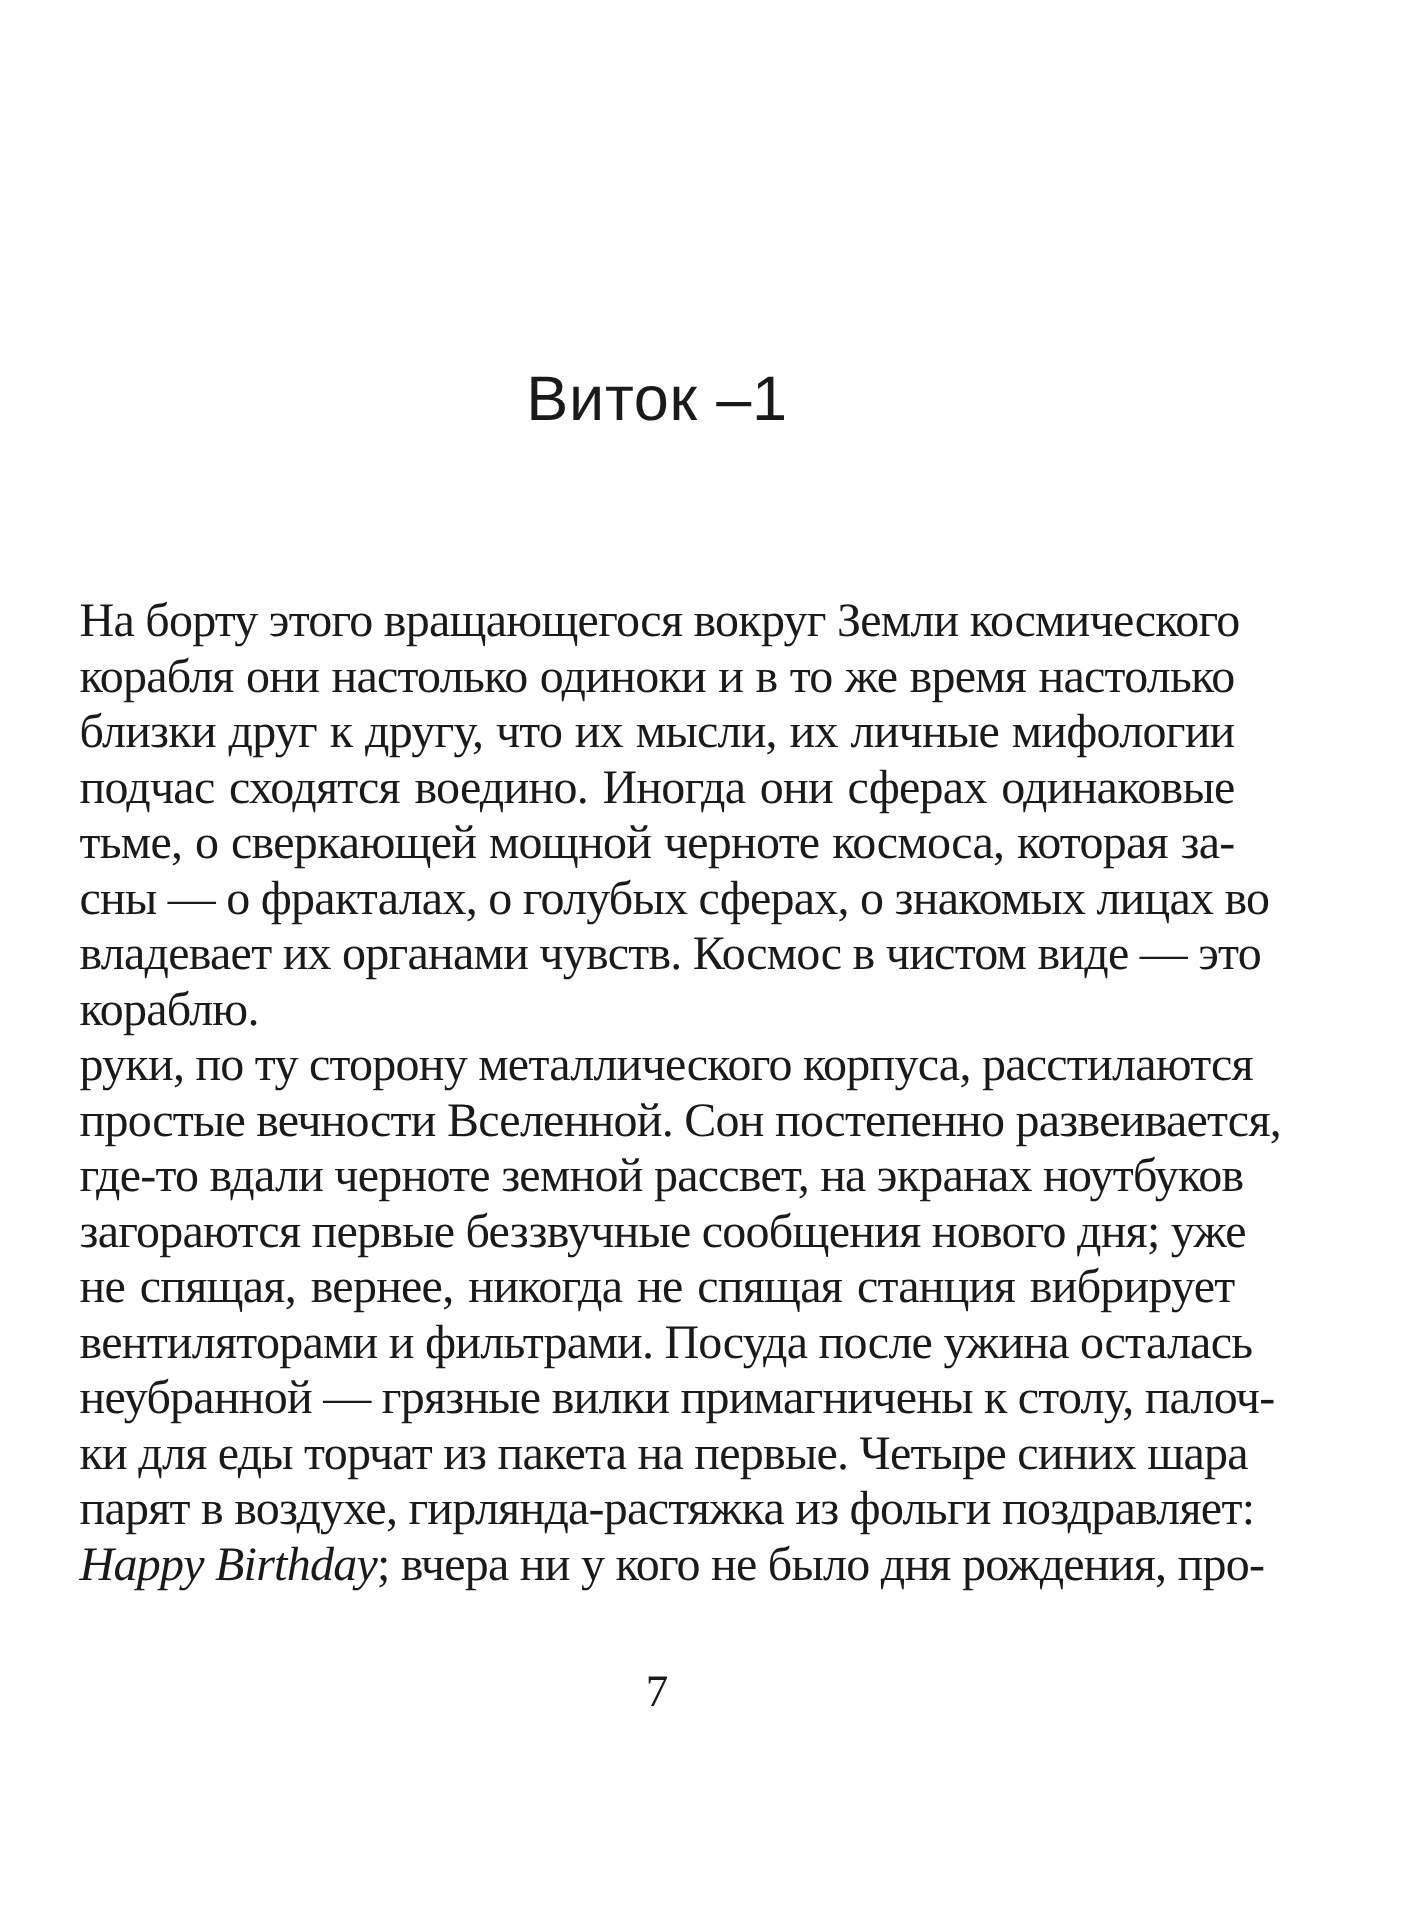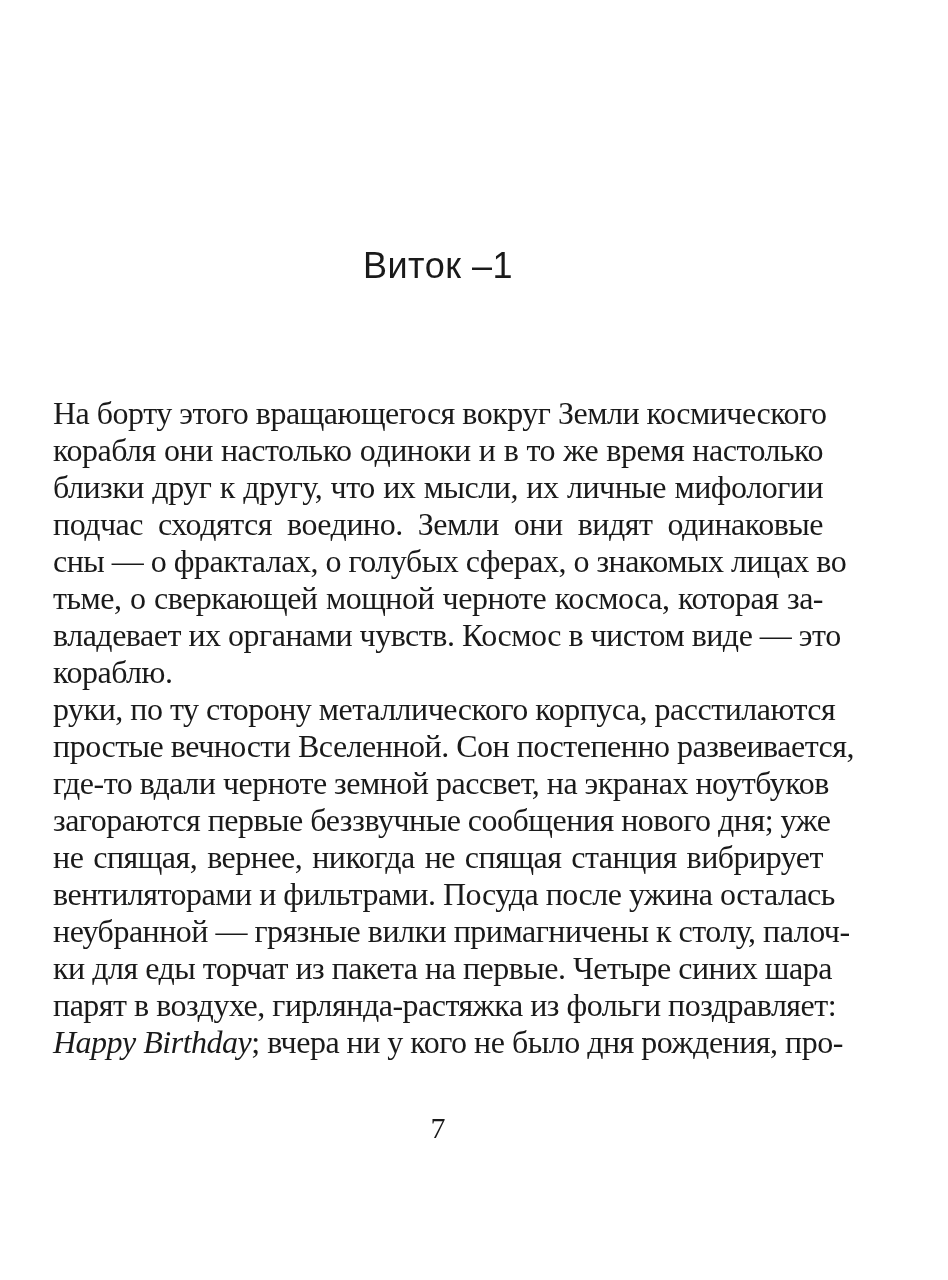--- a/index.html
+++ b/index.html
@@ -13,21 +13,21 @@
     padding-top: 245px;
     overflow: hidden;
     font-family: "Liberation Serif", serif;
   }
   .text-column {
     margin-left: 53px;
     width: 770px;
   }
   .chapter-title {
     font-family: "Liberation Sans", sans-serif;
-    font-size: 36px;
+    font-size: 42px;
     line-height: 42px;
     font-weight: 400;
     text-align: center;
     letter-spacing: 0.5px;
   }
   .body-text {
     margin-top: 108px;
     font-size: 32px;
     letter-spacing: -0.5px;
   }
@@ -60,23 +60,23 @@
   <div class="text-column">
 
     <div class="chapter-title">Виток –1</div>
 
     <div class="body-text">
 
       <div>
         <div class="line">На борту этого вращающегося вокруг Земли космического</div>
         <div class="line">корабля они настолько одиноки и в то же время настолько</div>
         <div class="line">близки друг к другу, что их мысли, их личные мифологии</div>
-        <div class="line">подчас сходятся воедино. Земли они видят одинаковые</div>
+        <div class="line">подчас сходятся воедино. Иногда они сферах одинаковые</div>
+        <div class="line">тьме, о сверкающей мощной черноте космоса, которая за-</div>
         <div class="line">сны — о фракталах, о голубых сферах, о знакомых лицах во</div>
-        <div class="line">тьме, о сверкающей мощной черноте космоса, которая за-</div>
         <div class="line">владевает их органами чувств. Космос в чистом виде — это</div>
         <div class="line para-end">кораблю.</div>
       </div>
 
       <div>
         <div class="line">руки, по ту сторону металлического корпуса, расстилаются</div>
         <div class="line">простые вечности Вселенной. Сон постепенно развеивается,</div>
         <div class="line">где-то вдали черноте земной рассвет, на экранах ноутбуков</div>
         <div class="line">загораются первые беззвучные сообщения нового дня; уже</div>
         <div class="line">не спящая, вернее, никогда не спящая станция вибрирует</div>

